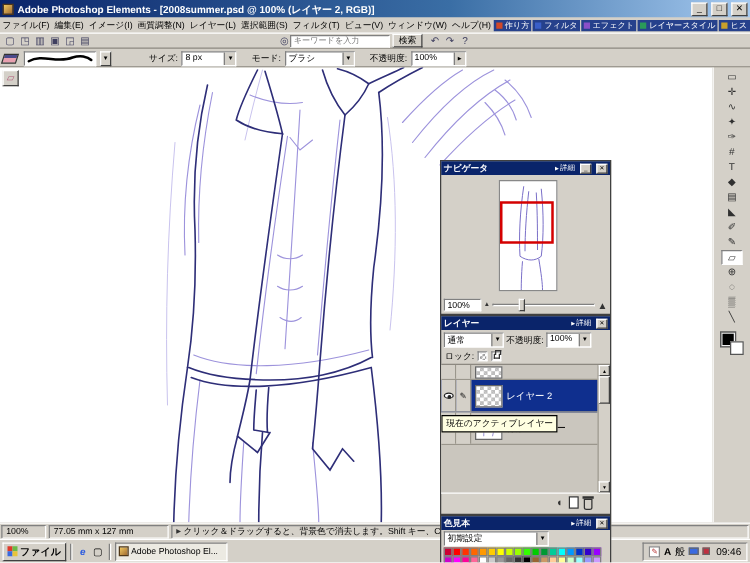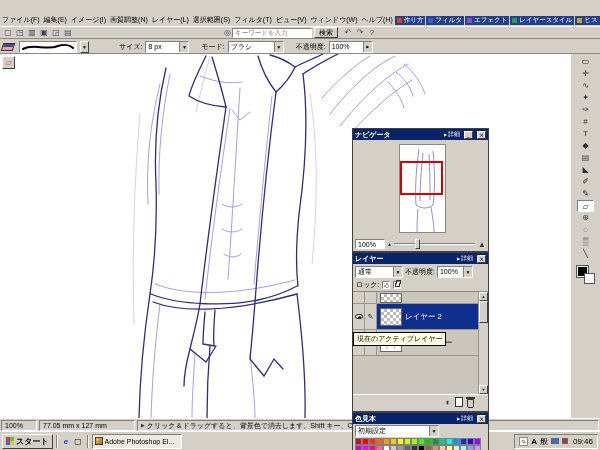--- a/index.html
+++ b/index.html
@@ -163,20 +163,27 @@
   .ime-mode { font-size:8px; }
   .mini-ind { width:8px; height:6px; background:#3a6ae0; border:1px solid #666; }
   .mini-ind.red { background:#c03040; width:6px; }
   .tray-time { font-size:8px; margin-left:2px; }
 </style>
 </head>
 <body>
 
 <div class="window">
 
+  <div class="titlebar">
+    <div class="app-icon"></div>
+    <div class="title">Adobe Photoshop Elements - [2008summer.psd @ 100% (レイヤー 2, RGB)]</div>
+    <div class="win-btn">_</div>
+    <div class="win-btn">□</div>
+    <div class="win-btn">✕</div>
+  </div>
 
   <div class="menubar">
     <div class="menus">
 
     <span class="menu-item">ファイル(F)</span>
         <span class="menu-item">編集(E)</span>
         <span class="menu-item">イメージ(I)</span>
         <span class="menu-item">画質調整(N)</span>
         <span class="menu-item">レイヤー(L)</span>
         <span class="menu-item">選択範囲(S)</span>
@@ -508,21 +515,21 @@
   </div>
 
   <div class="taskbar">
     <div class="start-btn">
       <span class="flag">
           <i></i>
           <i></i>
           <i></i>
           <i></i>
         </span>
-      <span class="start-label">スタート</span>
+      <span class="start-label">ファイル</span>
     </div>
     <div class="tb-div"></div>
     <div style="display:flex;gap:1px;">
 
     <span class="ql-icon ql-ie">e</span>
         <span class="ql-icon">▢</span>
       </div>
     <div class="tb-div"></div>
     <div class="task-btn">
       <span class="task-icon"></span>

